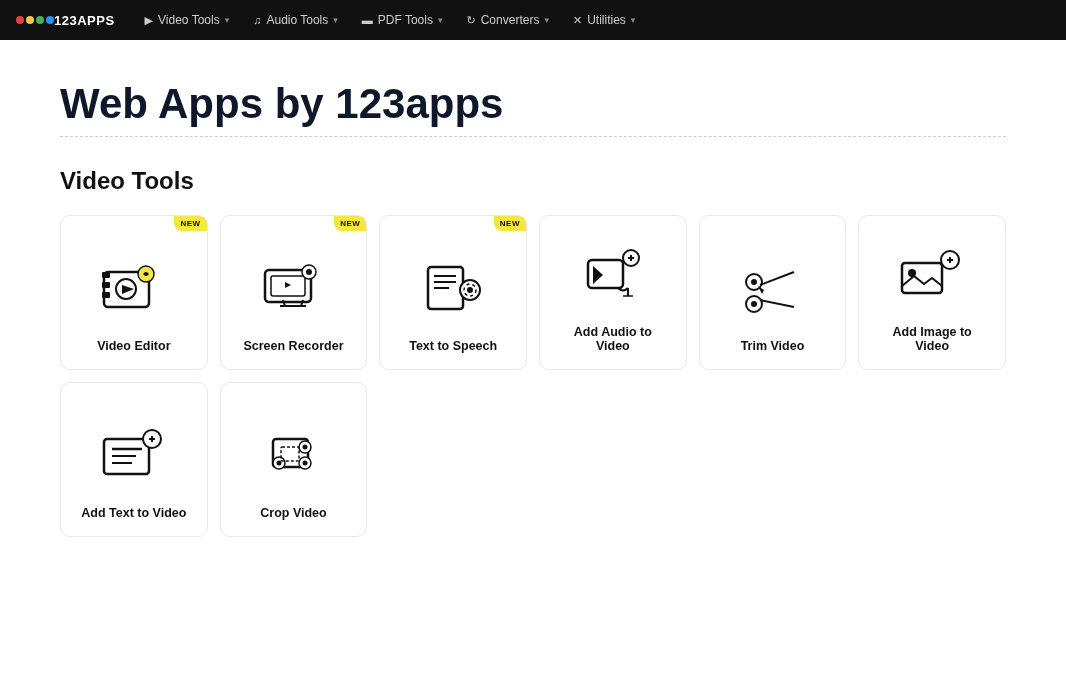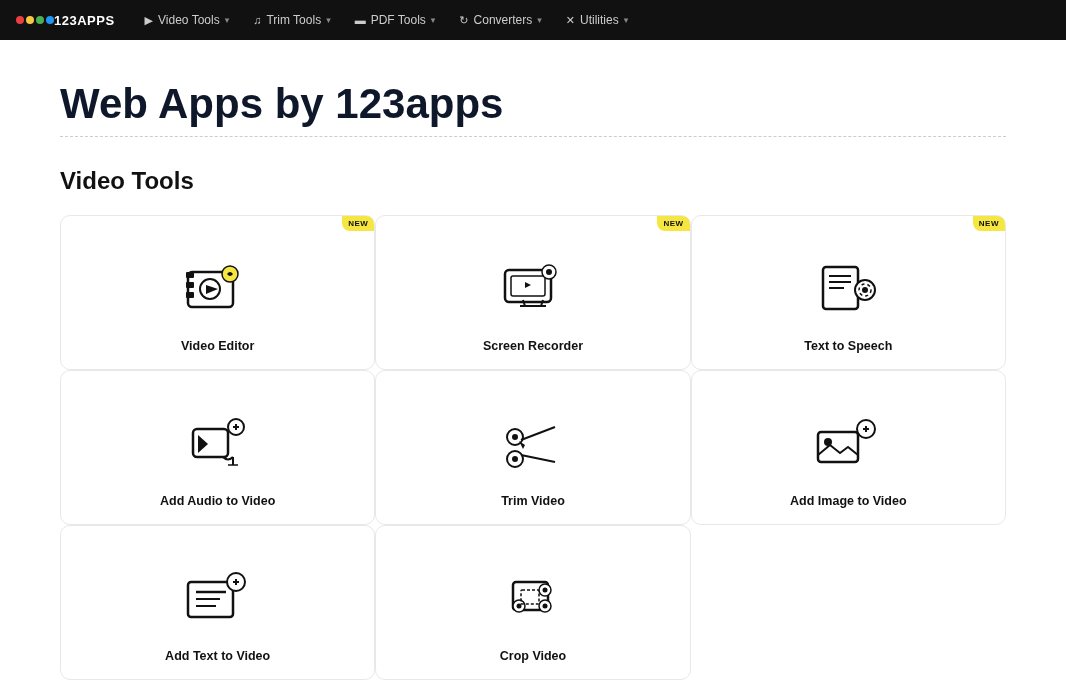--- a/index.html
+++ b/index.html
@@ -69,21 +69,22 @@
     .section-title {
       font-size: 24px;
       font-weight: 700;
       color: #111;
       margin-bottom: 20px;
     }
 
     
     .card-grid {
       display: grid;
-      grid-template-columns: repeat(3, 1fr);
+      grid-template-columns: repeat(6, 1fr);
+      gap: 12px;
     }
     .card {
       border: 1.5px solid #e8e8e8;
       border-radius: 10px;
       padding: 16px;
       display: flex;
       flex-direction: column;
       align-items: center;
       justify-content: flex-end;
       cursor: pointer;
@@ -146,21 +147,21 @@
     <span class="logo-text">123APPS</span>
   </div>
 
   <div class="nav-item">
     <span class="nav-icon">▶</span>
     <span>Video Tools</span>
     <span class="nav-chevron">▾</span>
   </div>
   <div class="nav-item">
     <span class="nav-icon">♫</span>
-    <span>Trim Tools</span>
+    <span>Audio Tools</span>
     <span class="nav-chevron">▾</span>
   </div>
   <div class="nav-item">
     <span class="nav-icon">▬</span>
     <span>PDF Tools</span>
     <span class="nav-chevron">▾</span>
   </div>
   <div class="nav-item">
     <span class="nav-icon">↻</span>
     <span>Converters</span>

